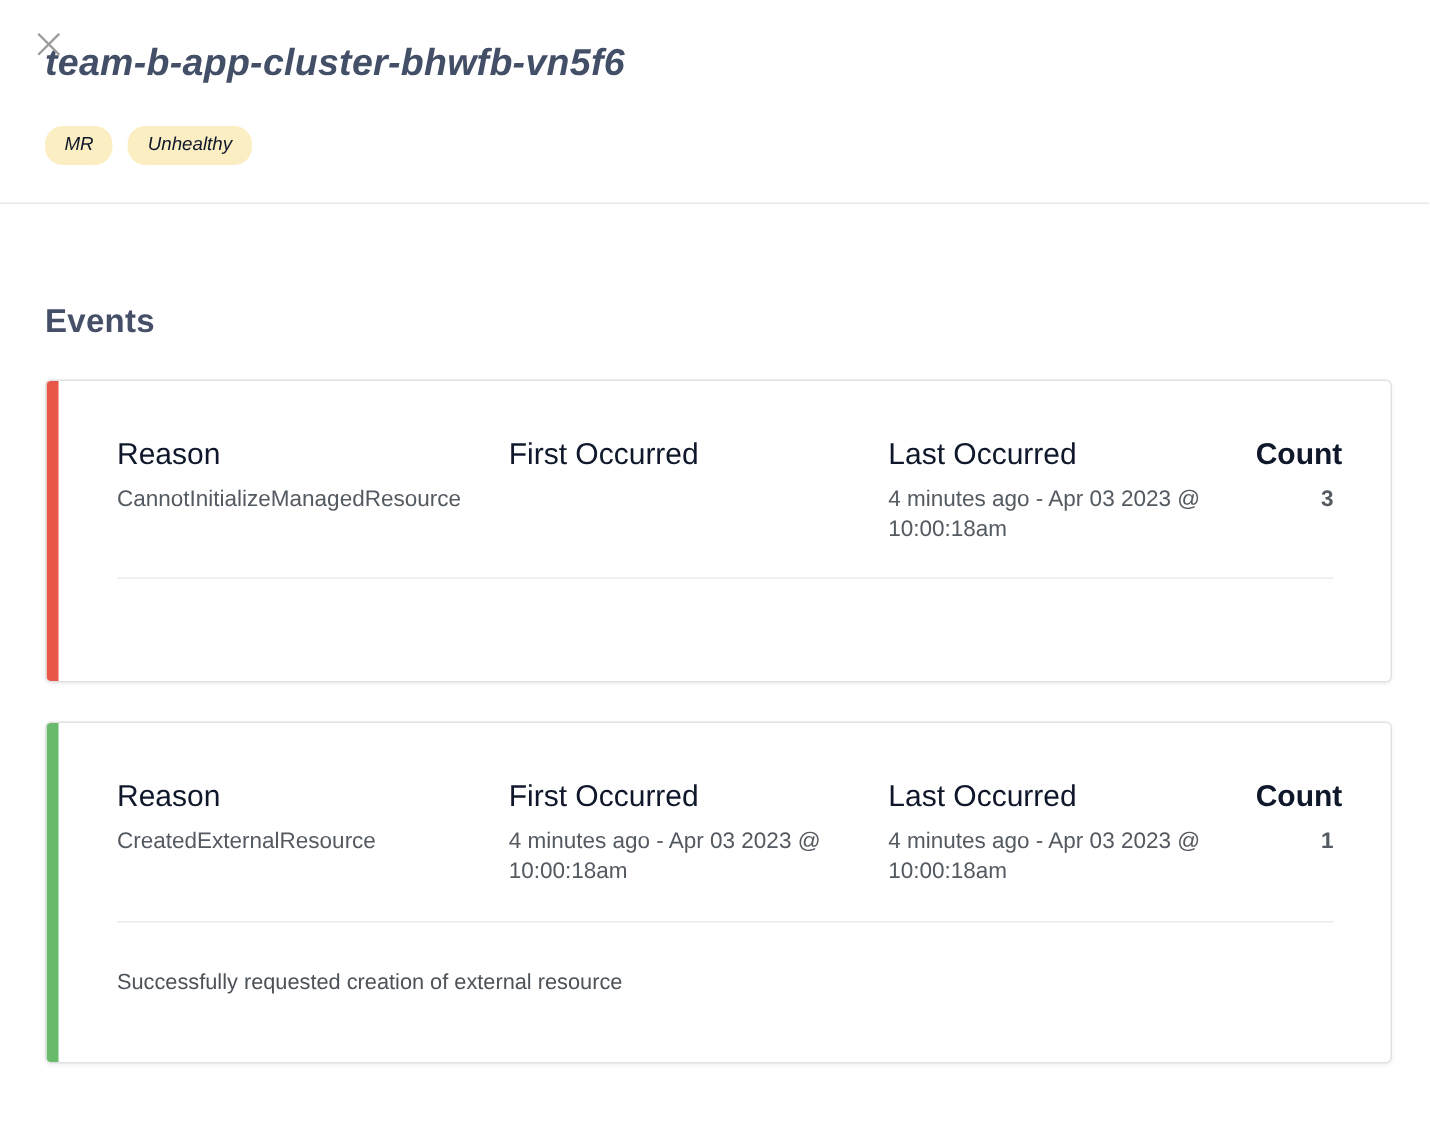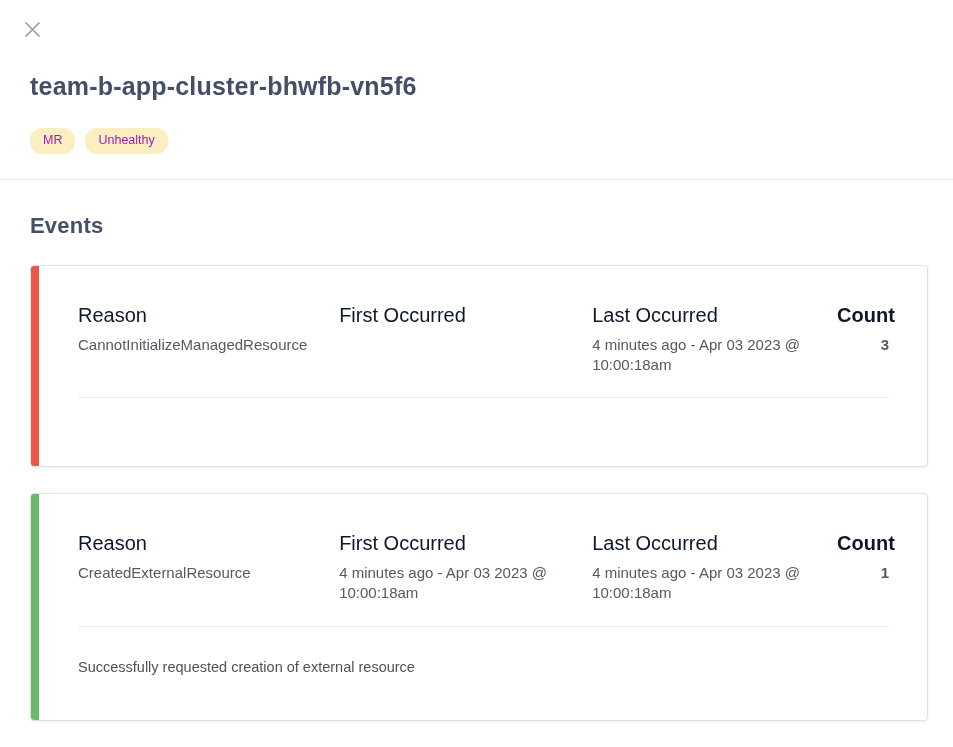--- a/index.html
+++ b/index.html
@@ -22,51 +22,52 @@
     background: transparent;
     border: none;
     cursor: pointer;
     padding: 0;
     display: flex;
     align-items: center;
     justify-content: center;
   }
 
   
-  .header { padding: 72px 30px 0 30px; }
+  .header { padding: 28px 30px 0 30px; font-style: italic; }
   .page-title {
     font-size: 25px;
     font-weight: bold;
     color: #434f67;
     letter-spacing: 0.2px;
   }
   .badges { display: flex; gap: 10px; margin-top: 27px; }
   .badge {
     background: #fbeec2;
-    color: #a21caf;
+    color: #0f172a;
     font-size: 12.5px;
     line-height: 1;
     padding: 6px 13px 7px 13px;
     border-radius: 12px;
     display: inline-block;
   }
 
   .header-divider {
     border: none;
     border-top: 1px solid #e9e9e9;
     margin-top: 25px;
   }
 
   
   .main { padding: 33px 25px 0 30px; }
   .events-heading {
     font-size: 22px;
     font-weight: bold;
     color: #454f68;
     letter-spacing: 0.2px;
+    margin-top: 32px;
   }
 
   .event-card {
     margin-top: 26px;
     border: 1px solid #e2e2e2;
     border-radius: 4px;
     box-shadow: 0 1px 3px rgba(0,0,0,0.07);
     display: flex;
     overflow: hidden;
     background: #fff;

